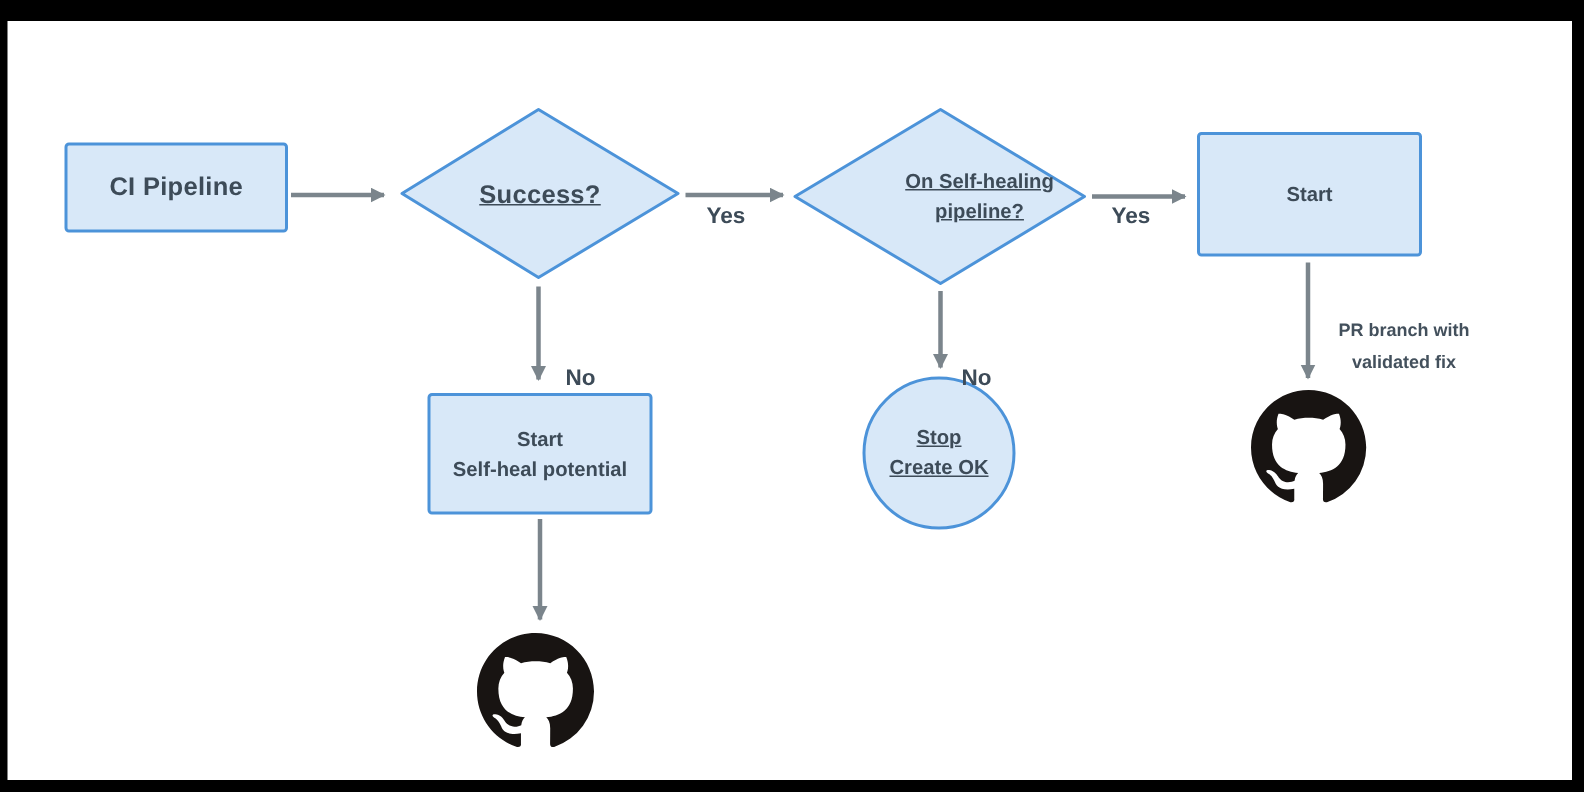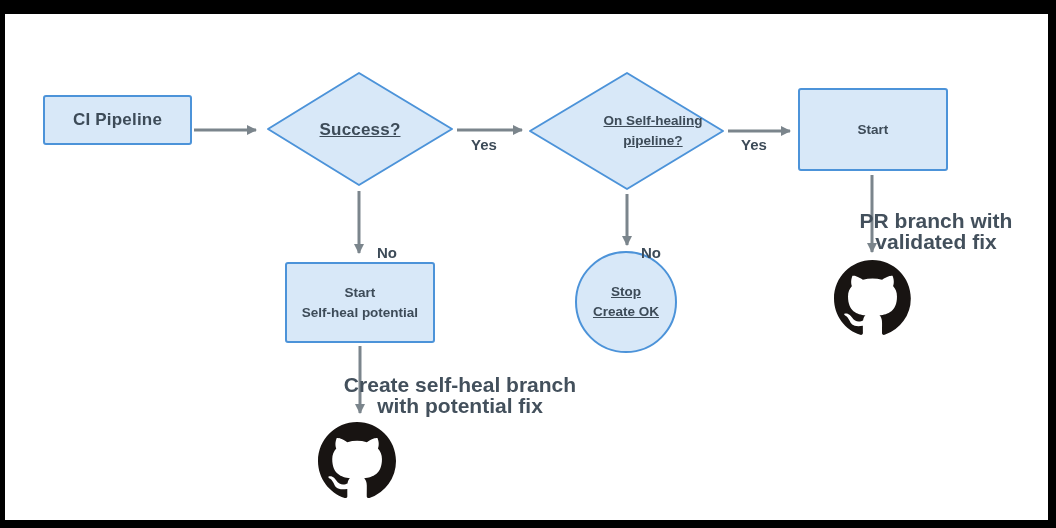--- a/index.html
+++ b/index.html
@@ -60,21 +60,21 @@
     transform: translate(-50%, -50%);
     text-decoration: underline;
   }
   .diamond-label .l1, .diamond-label .l2,
   .circle-label .l1, .circle-label .l2 { line-height: 20px; }
 
   .edge-caption {
     position: absolute;
     color: #43505c;
     font-weight: 600;
-    font-size: 21px;
+    font-size: 12px;
     text-align: center;
     line-height: 21px;
     transform: translateX(-50%);
     white-space: nowrap;
   }
   .edge-yes-no { font-size: 15px; }
 </style>
 </head>
 <body>
 
@@ -102,21 +102,21 @@
     <line x1="872" y1="175" x2="872" y2="252" stroke="#7b858c" stroke-width="3" marker-end="url(#ah)"></line>
 
     <g transform="translate(318,422) scale(4.875)">
       <path d="M8 0C3.58 0 0 3.58 0 8c0 3.54 2.29 6.53 5.47 7.59.4.07.55-.17.55-.38 0-.19-.01-.82-.01-1.49-2.01.37-2.53-.49-2.69-.94-.09-.23-.48-.94-.82-1.13-.28-.15-.68-.52-.01-.53.63-.01 1.08.58 1.23.82.72 1.21 1.87.87 2.33.66.07-.52.28-.87.51-1.07-1.78-.2-3.64-.89-3.64-3.95 0-.87.31-1.59.82-2.15-.08-.2-.36-1.02.08-2.12 0 0 .67-.21 2.2.82.64-.18 1.32-.27 2-.27s1.36.09 2 .27c1.53-1.04 2.2-.82 2.2-.82.44 1.1.16 1.92.08 2.12.51.56.82 1.27.82 2.15 0 3.07-1.87 3.75-3.65 3.95.29.25.54.73.54 1.48 0 1.07-.01 1.93-.01 2.2 0 .21.15.46.55.38A8.01 8.01 0 0 0 16 8c0-4.42-3.58-8-8-8z" fill="#181412"></path>
     </g>
     <g transform="translate(834,260) scale(4.8)">
       <path d="M8 0C3.58 0 0 3.58 0 8c0 3.54 2.29 6.53 5.47 7.59.4.07.55-.17.55-.38 0-.19-.01-.82-.01-1.49-2.01.37-2.53-.49-2.69-.94-.09-.23-.48-.94-.82-1.13-.28-.15-.68-.52-.01-.53.63-.01 1.08.58 1.23.82.72 1.21 1.87.87 2.33.66.07-.52.28-.87.51-1.07-1.78-.2-3.64-.89-3.64-3.95 0-.87.31-1.59.82-2.15-.08-.2-.36-1.02.08-2.12 0 0 .67-.21 2.2.82.64-.18 1.32-.27 2-.27s1.36.09 2 .27c1.53-1.04 2.2-.82 2.2-.82.44 1.1.16 1.92.08 2.12.51.56.82 1.27.82 2.15 0 3.07-1.87 3.75-3.65 3.95.29.25.54.73.54 1.48 0 1.07-.01 1.93-.01 2.2 0 .21.15.46.55.38A8.01 8.01 0 0 0 16 8c0-4.42-3.58-8-8-8z" fill="#181412"></path>
     </g>
   </svg>
 
-  <div class="node-box big-label" style="left:43px; top:95px; width:149px; height:50px;">
+  <div class="node-box big-label" style="left:43px; top:95px; width:149px; height:60px;">
     <span class="l1">CI Pipeline</span>
   </div>
 
   <div class="node-box small-label" style="left:798px; top:88px; width:150px; height:83px;">
     <span class="l1">Start</span>
   </div>
 
   <div class="node-box small-label" style="left:285px; top:262px; width:150px; height:81px;">
     <span class="l1">Start</span>
     <span class="l2">Self-heal potential</span>
@@ -133,21 +133,17 @@
   <div class="circle-label small-label" style="left:626px; top:302px;">
     <div class="l1">Stop</div>
     <div class="l2">Create OK</div>
   </div>
 
   <div class="float-label edge-yes-no center-xy" style="left:484px; top:112px;">Yes</div>
   <div class="float-label edge-yes-no center-xy" style="left:754px; top:112px;">Yes</div>
   <div class="float-label edge-yes-no center-xy" style="left:387px; top:220px;">No</div>
   <div class="float-label edge-yes-no center-xy" style="left:651px; top:220px;">No</div>
 
-  <div class="edge-caption" style="left:460px; top:374px;">
-    <div>Create self-heal branch</div>
-    <div>with potential fix</div>
-  </div>
   <div class="edge-caption" style="left:936px; top:210px;">
     <div>PR branch with</div>
     <div>validated fix</div>
   </div>
 </div>
 
 </body></html>

